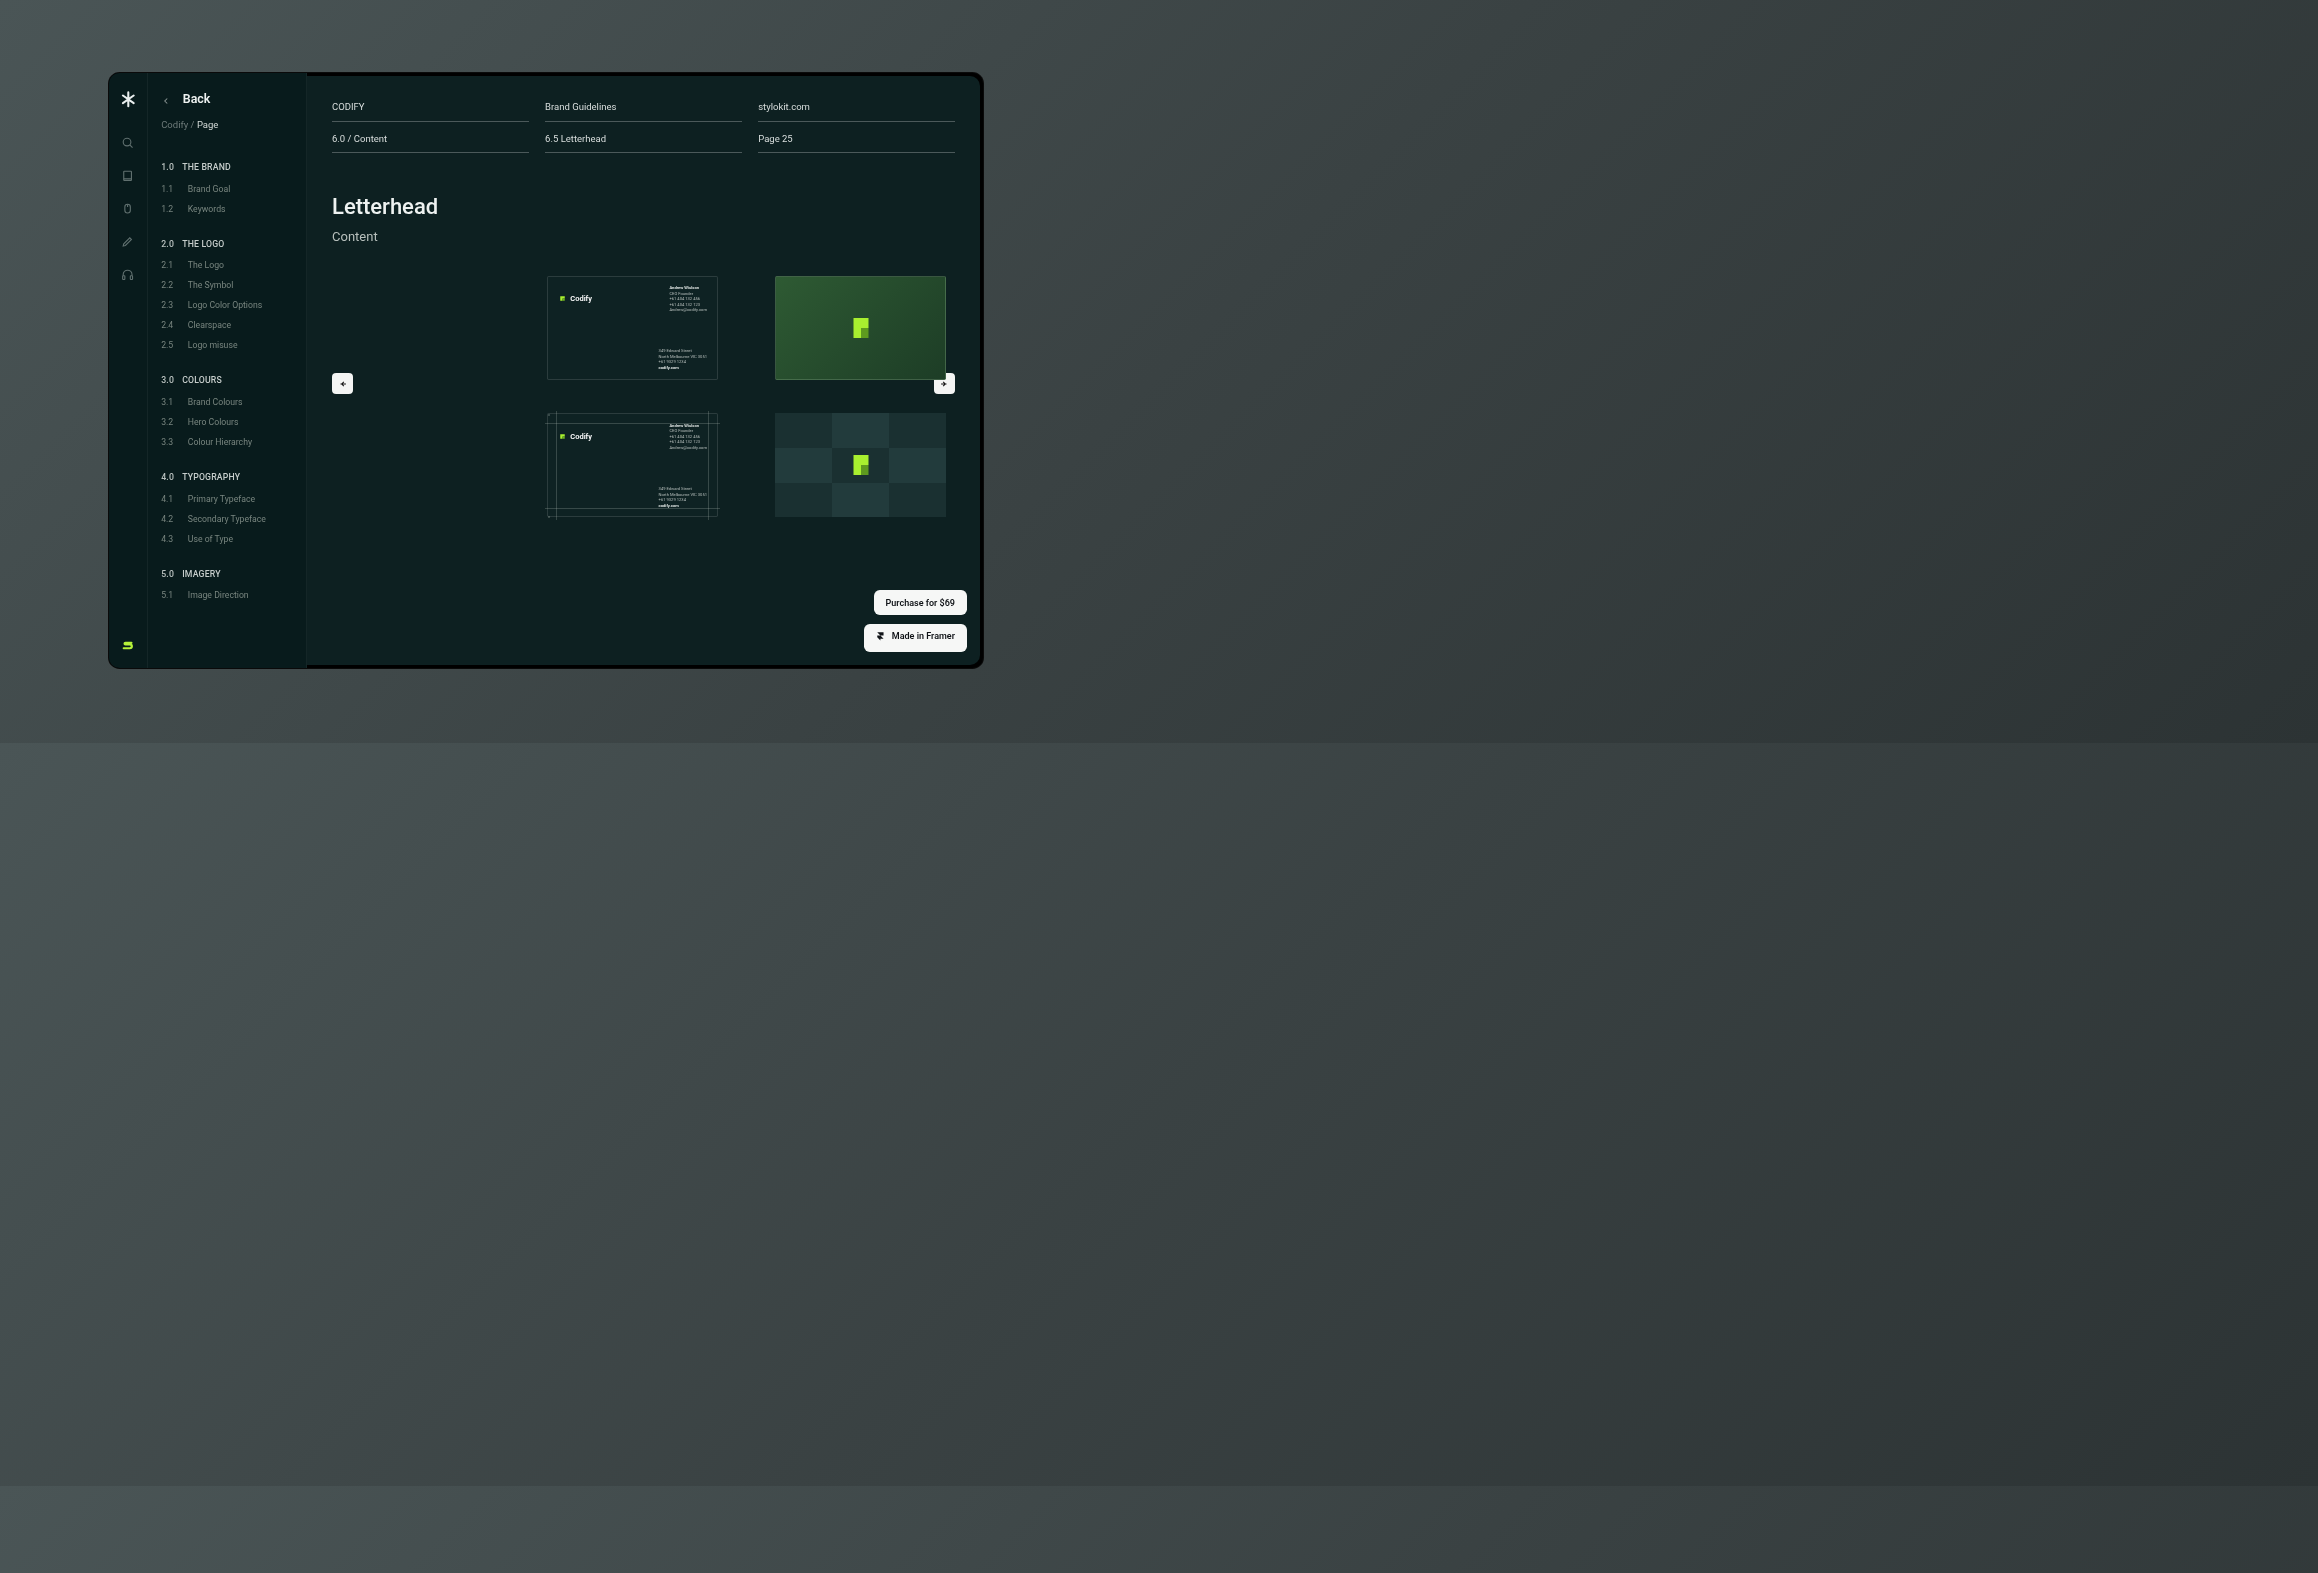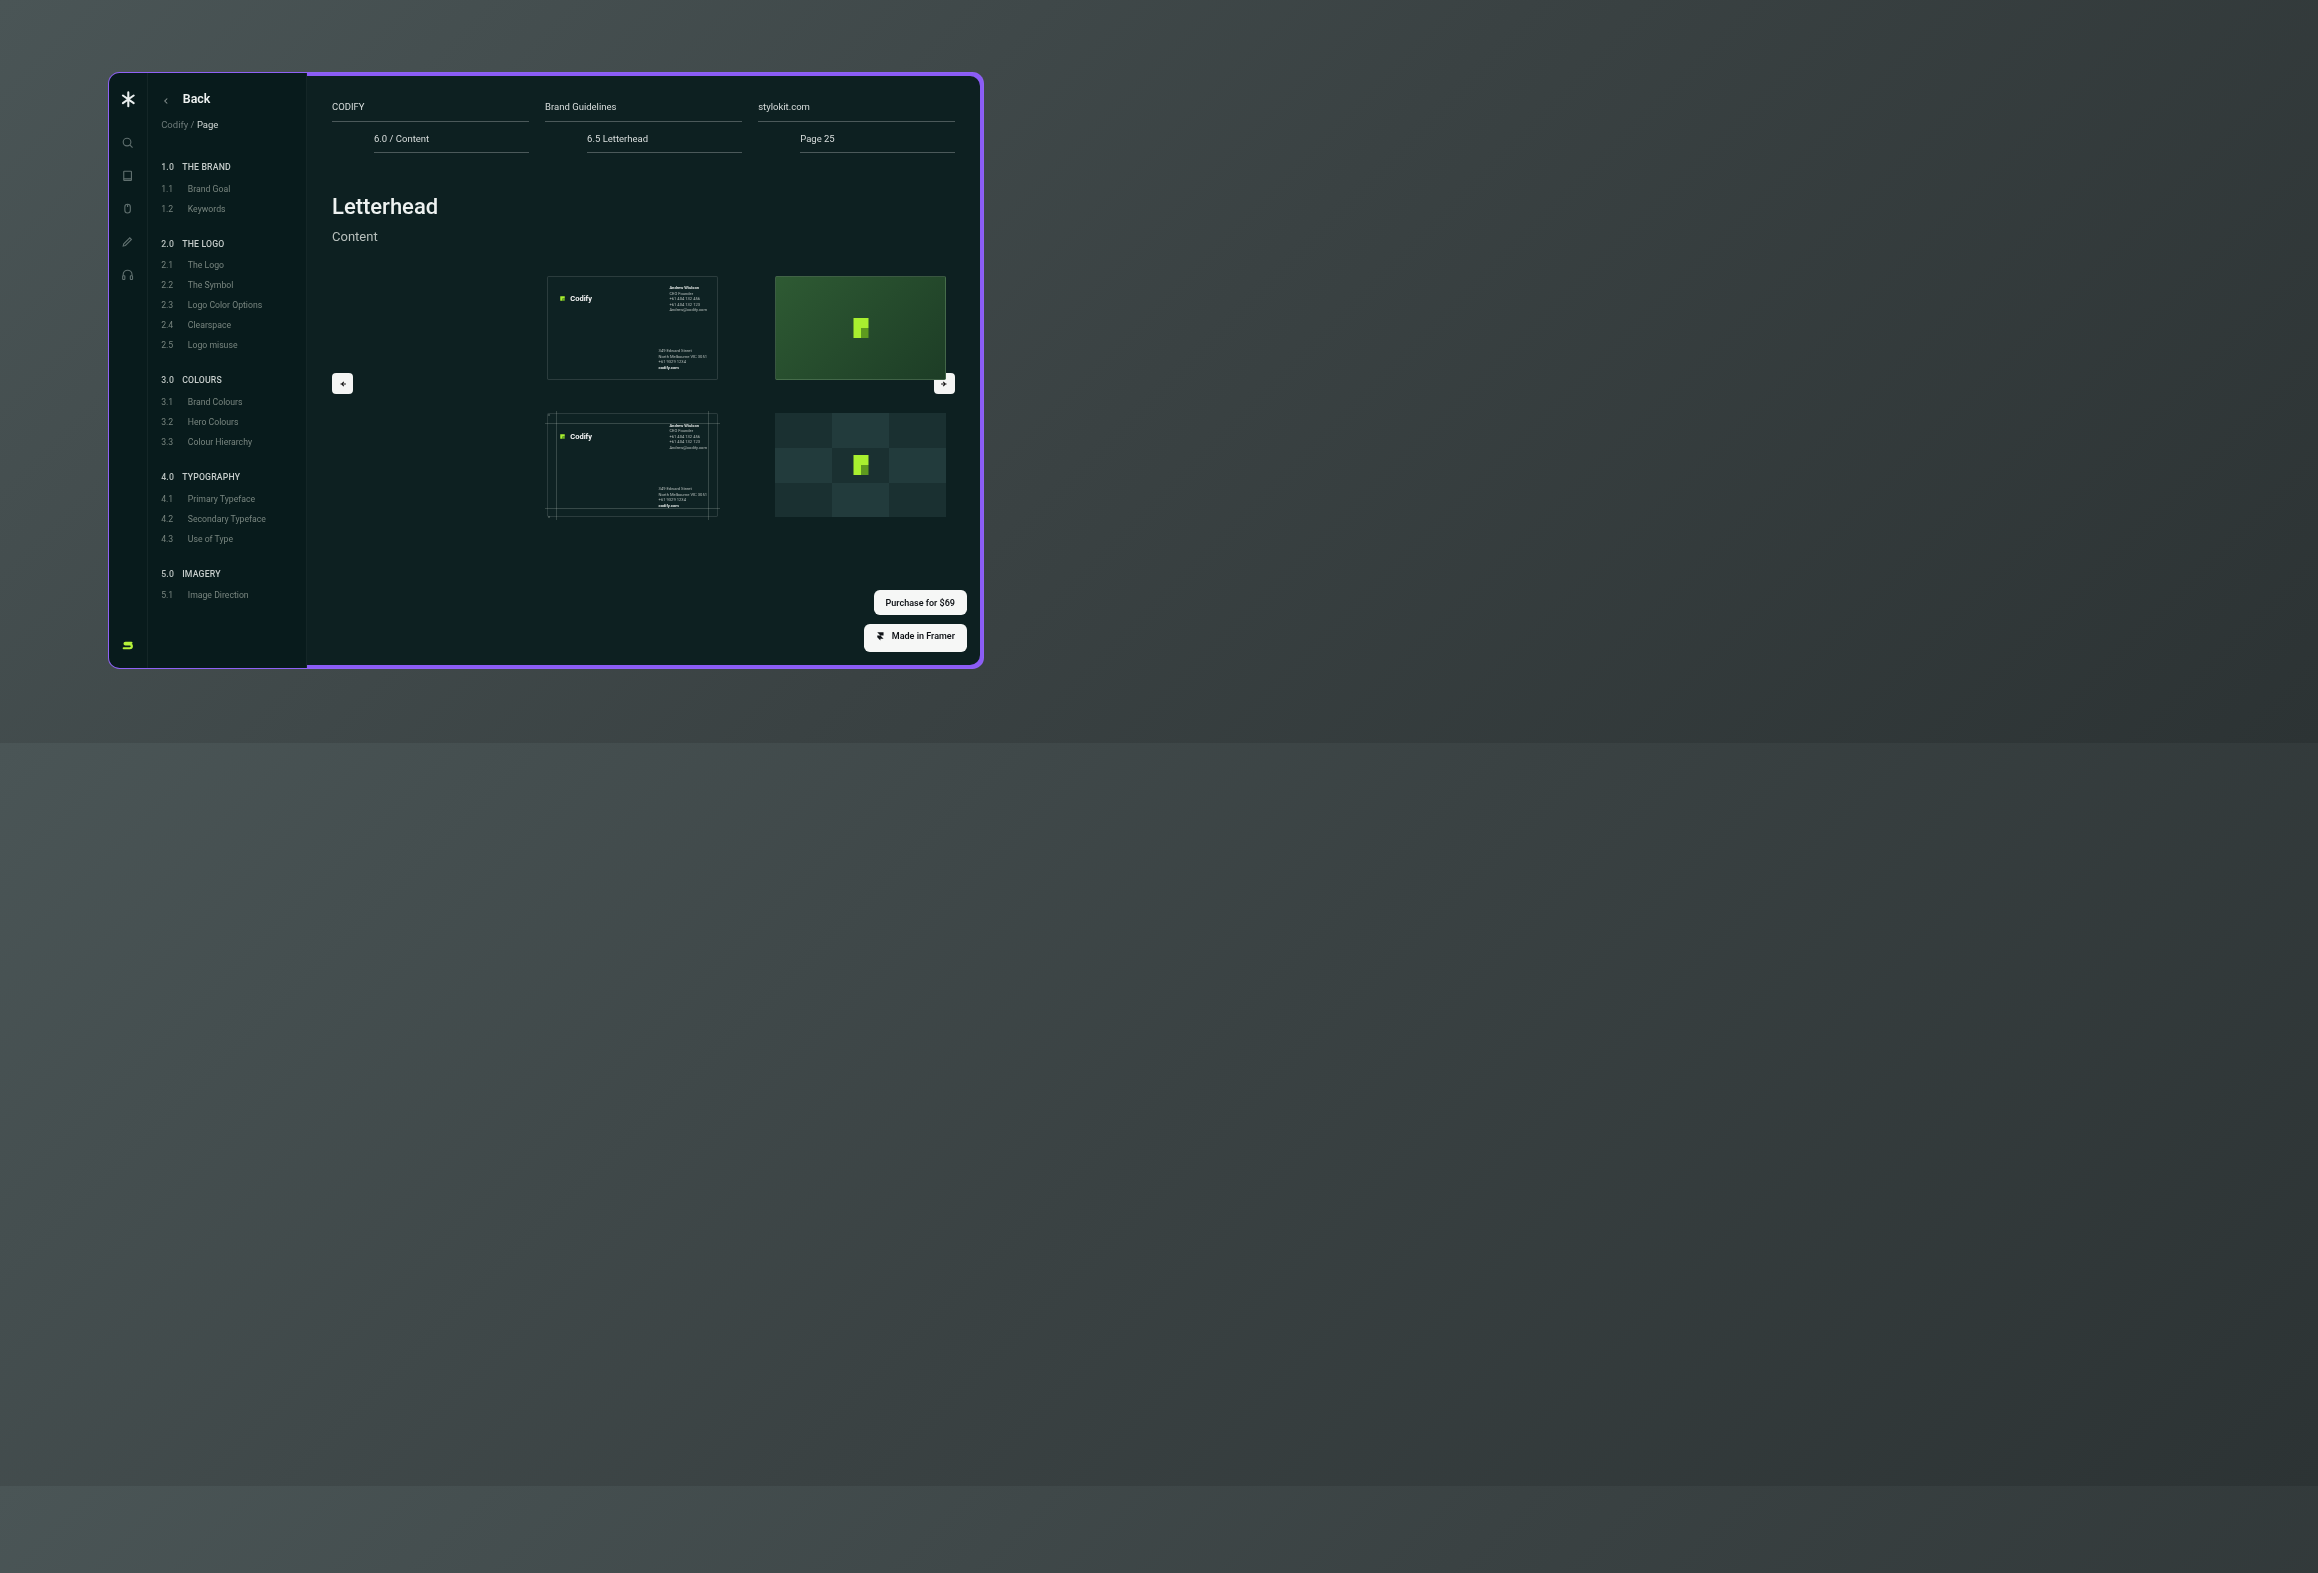--- a/index.html
+++ b/index.html
@@ -9,21 +9,21 @@
     width: 1094px;
     height: 743px;
     overflow: hidden;
   }
   .app-window {
     position: absolute;
     left: 108px;
     top: 72px;
     width: 876px;
     height: 597px;
-    background: #8b5cf6;
+    background: #000000;
     border-radius: 11.6px;
     display: flex;
     overflow: hidden;
     border: 0.8px solid rgba(255,255,255,0.04);
   }
   
   .icon-rail {
     width: 39px;
     background: #081b1c;
     border-right: 0.8px solid rgba(255,255,255,0.05);
@@ -124,21 +124,21 @@
     gap: 16.6px;
     margin-bottom: 11.6px;
   }
   .header-col {
     flex: 1;
     border-bottom: 0.8px solid rgba(255,255,255,0.26);
     padding-bottom: 8.3px;
     font-size: 9.5px;
   }
   .header-col.right { }
-  .header-row.second .header-col { border-bottom: 0.8px solid rgba(255,255,255,0.26); margin-left: 42px; }
+  .header-row.second .header-col { border-bottom: 0.8px solid rgba(255,255,255,0.26); }
   .header-row.second { margin-bottom: 41px; }
   .section-title {
     font-size: 22px;
     font-weight: 500;
     color: #eef2f1;
     margin-bottom: 10px;
   }
   .section-sub {
     font-size: 13px;
     color: #b7bfbc;

